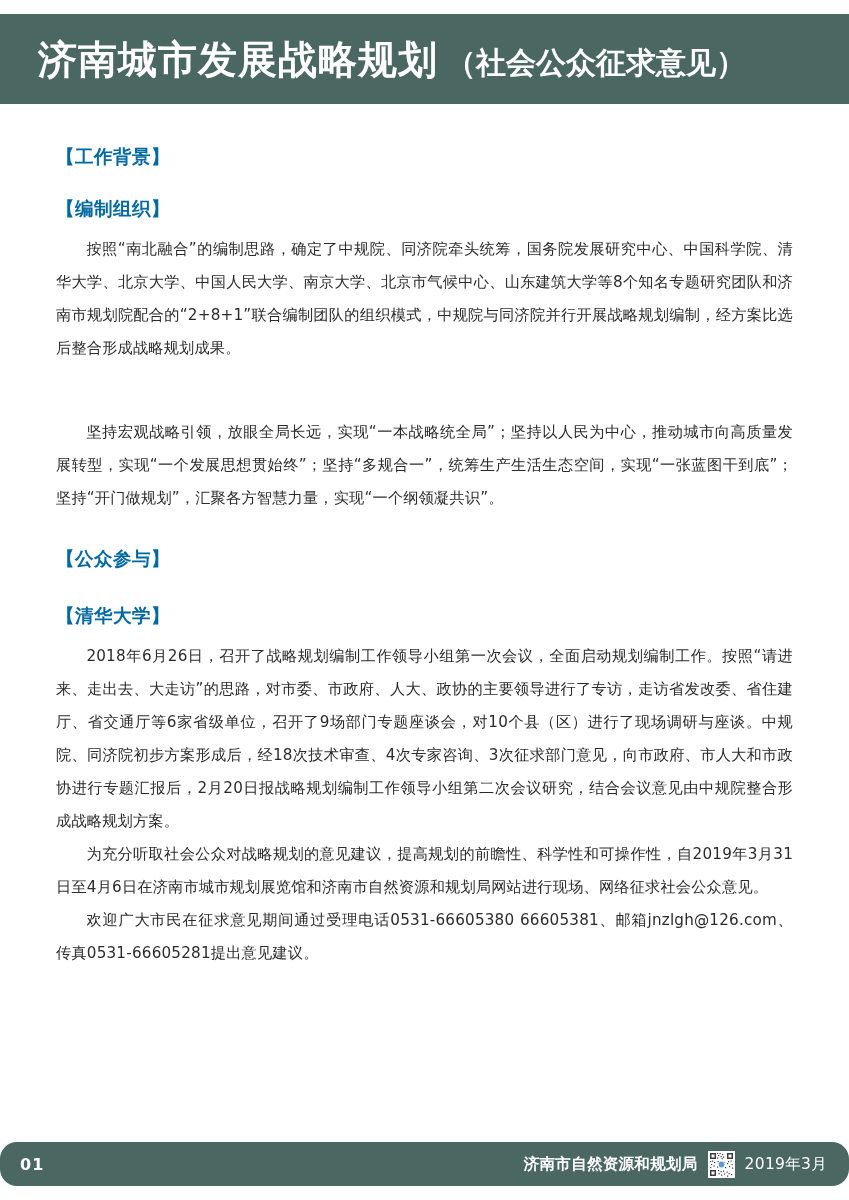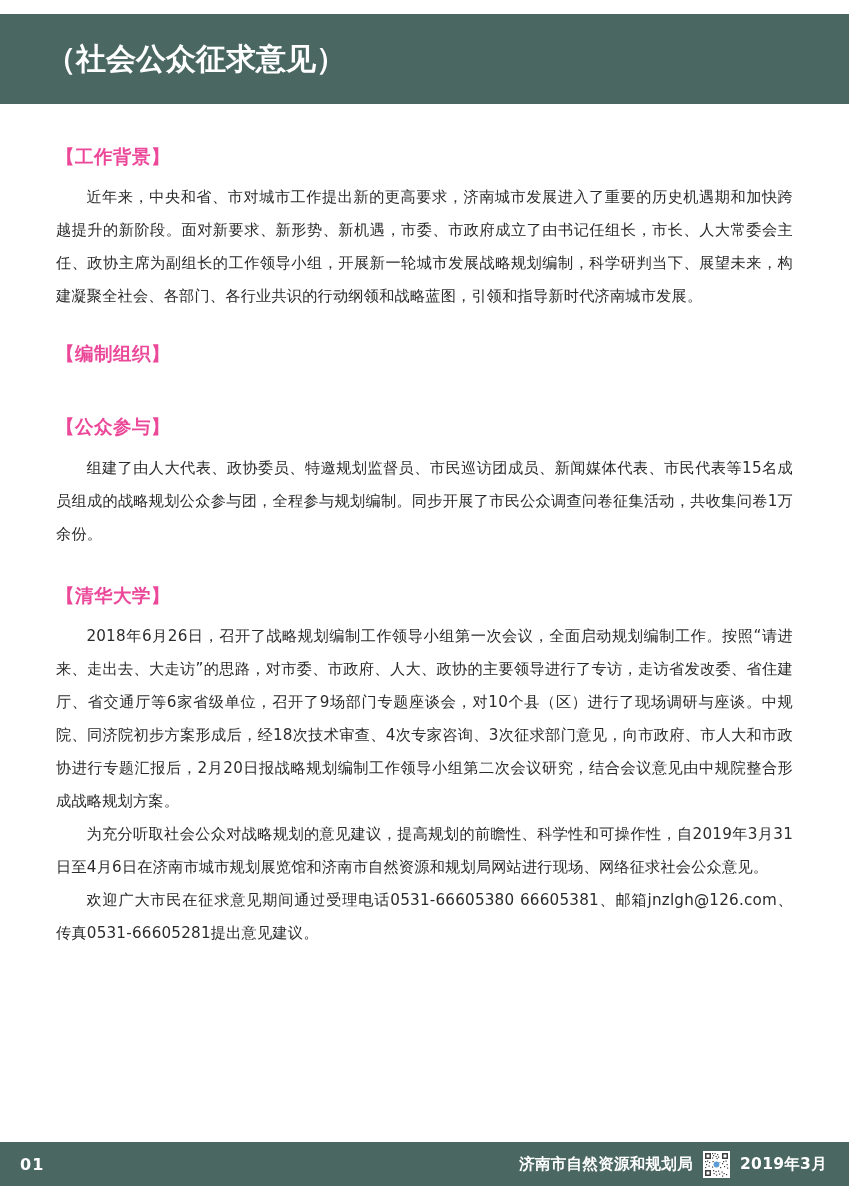--- a/index.html
+++ b/index.html
@@ -52,21 +52,21 @@
   .content {
     position:absolute;
     left:0; top:104px;
     width:849px;
     padding:42px 56px 0 56px;
   }
 
   .section { margin-bottom:6px; }
 
   .section-heading {
-    color:#ec4899;
+    color:#0369a1;
     font-size:18.5px;
     font-weight:bold;
     letter-spacing:0.5px;
     margin-bottom:13px;
     line-height:1.2;
   }
 
   .para {
     color:#2b2b2b;
     font-size:15.2px;
@@ -85,20 +85,21 @@
   .sp-pub  { margin-bottom:34px; }
 
   
   .footer-band {
     position:absolute;
     left:0; bottom:14px;
     width:849px; height:44px;
     background:#4a6761;
     display:flex;
     align-items:center;
+    border-radius:17px;
   }
   .footer-page-no {
     color:#ffffff;
     font-size:16px;
     font-weight:bold;
     margin-left:20px;
     letter-spacing:1px;
   }
   .footer-right {
     margin-left:auto;
@@ -110,59 +111,60 @@
   }
   .footer-org {
     color:#ffffff;
     font-size:15.5px;
     font-weight:bold;
     letter-spacing:0.3px;
   }
   .footer-date {
     color:#ffffff;
     font-size:15.5px;
-    font-weight:bold;
+    font-weight:normal;
     letter-spacing:0.3px;
   }
   .qr-code {
     width:27px; height:27px;
     background:#ffffff;
     padding:1px;
     display:block;
   }
   .qr-code svg { display:block; }
 </style>
 </head>
 <body>
 
 <div class="page">
 
   <div class="header-band">
     <div class="header-title-wrap">
+      <span class="header-main-title">济南城市发展战略规划</span>
       <span class="header-sub-title">（社会公众征求意见）</span>
     </div>
   </div>
 
   <div class="content">
 
     <div class="section sp-bg">
       <div class="section-heading">【工作背景】</div>
-      <p class="para">近年来，中央和省、市对城市工作提出新的更高要求，济南城市发展进入了重要的历史机遇期和加快跨越提升的新阶段。面对新要求、新形势、新机遇，市委、市政府成立了由书记任组长，市长、人大常委会主任、政协主席为副组长的工作领导小组，开展新一轮城市发展战略规划编制，科学研判当下、展望未来，构建凝聚全社会、各部门、各行业共识的行动纲领和战略蓝图，引领和指导新时代济南城市发展。</p>
     </div>
 
     <div class="section sp-org">
       <div class="section-heading">【编制组织】</div>
+      <p class="para">按照“南北融合”的编制思路，确定了中规院、同济院牵头统筹，国务院发展研究中心、中国科学院、清华大学、北京大学、中国人民大学、南京大学、北京市气候中心、山东建筑大学等8个知名专题研究团队和济南市规划院配合的“2+8+1”联合编制团队的组织模式，中规院与同济院并行开展战略规划编制，经方案比选后整合形成战略规划成果。</p>
     </div>
 
     <div class="section sp-prin">
+      <p class="para">坚持宏观战略引领，放眼全局长远，实现“一本战略统全局”；坚持以人民为中心，推动城市向高质量发展转型，实现“一个发展思想贯始终”；坚持“多规合一”，统筹生产生活生态空间，实现“一张蓝图干到底”；坚持“开门做规划”，汇聚各方智慧力量，实现“一个纲领凝共识”。</p>
     </div>
 
     <div class="section sp-pub">
       <div class="section-heading">【公众参与】</div>
-      <p class="para">组建了由人大代表、政协委员、特邀规划监督员、市民巡访团成员、新闻媒体代表、市民代表等15名成员组成的战略规划公众参与团，全程参与规划编制。同步开展了市民公众调查问卷征集活动，共收集问卷1万余份。</p>
     </div>
 
     <div class="section">
       <div class="section-heading">【清华大学】</div>
       <p class="para">2018年6月26日，召开了战略规划编制工作领导小组第一次会议，全面启动规划编制工作。按照“请进来、走出去、大走访”的思路，对市委、市政府、人大、政协的主要领导进行了专访，走访省发改委、省住建厅、省交通厅等6家省级单位，召开了9场部门专题座谈会，对10个县（区）进行了现场调研与座谈。中规院、同济院初步方案形成后，经18次技术审查、4次专家咨询、3次征求部门意见，向市政府、市人大和市政协进行专题汇报后，2月20日报战略规划编制工作领导小组第二次会议研究，结合会议意见由中规院整合形成战略规划方案。</p>
       <p class="para">为充分听取社会公众对战略规划的意见建议，提高规划的前瞻性、科学性和可操作性，自2019年3月31日至4月6日在济南市城市规划展览馆和济南市自然资源和规划局网站进行现场、网络征求社会公众意见。</p>
       <p class="para">欢迎广大市民在征求意见期间通过受理电话0531-66605380 66605381、邮箱jnzlgh@126.com、传真0531-66605281提出意见建议。</p>
     </div>
 
   </div>

